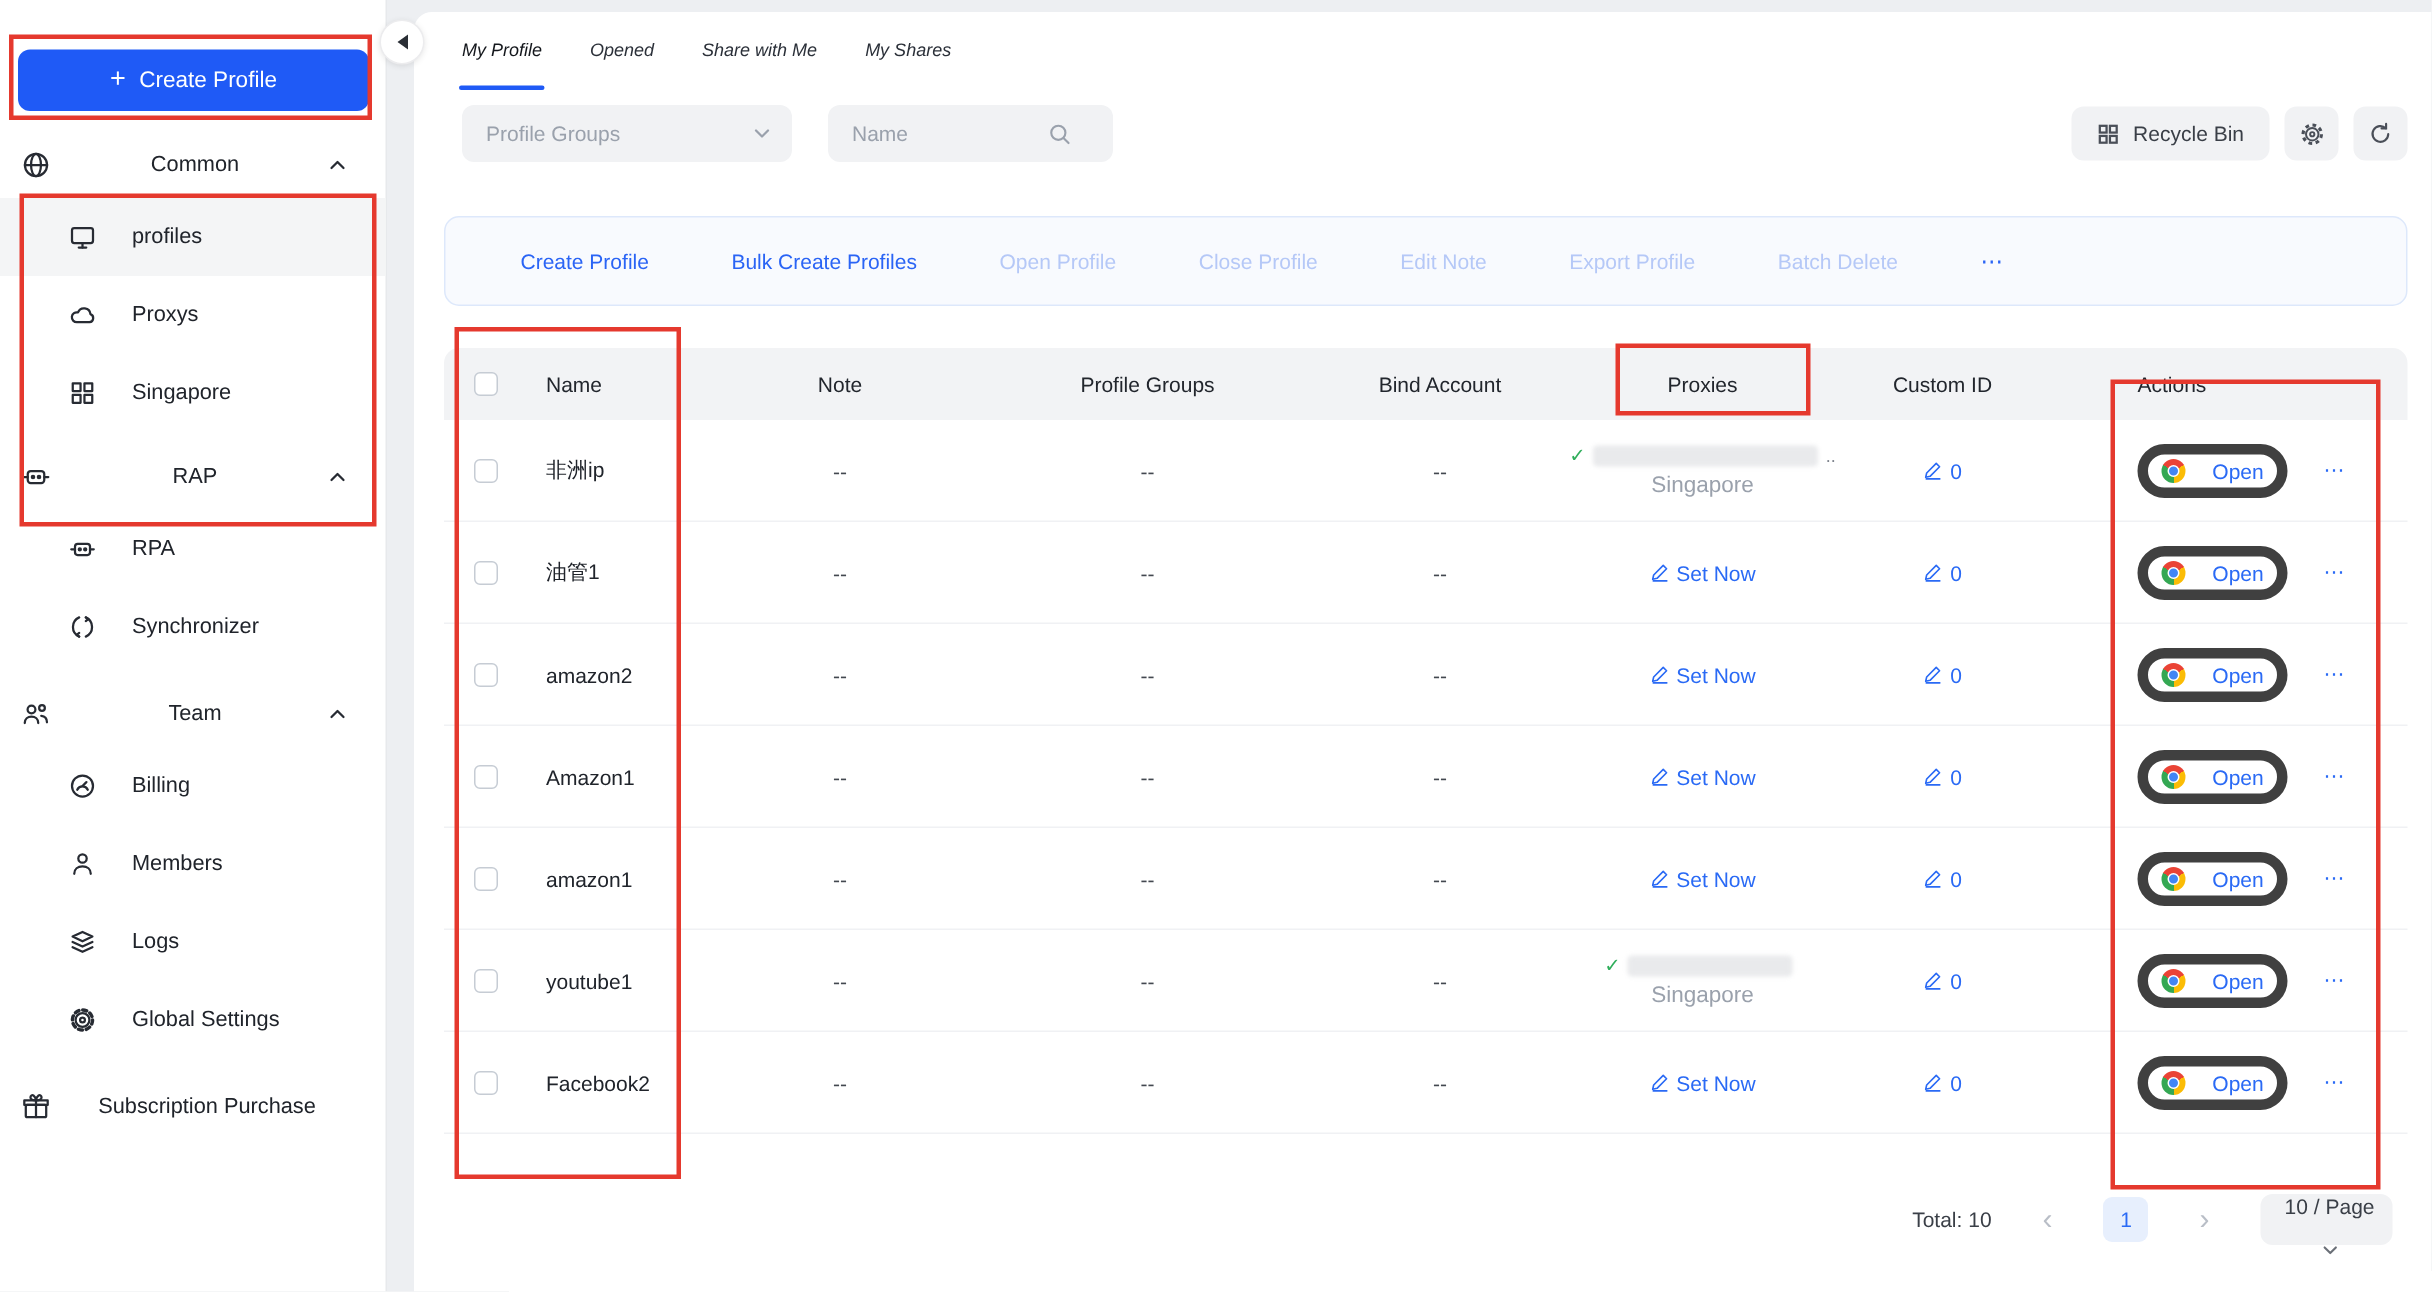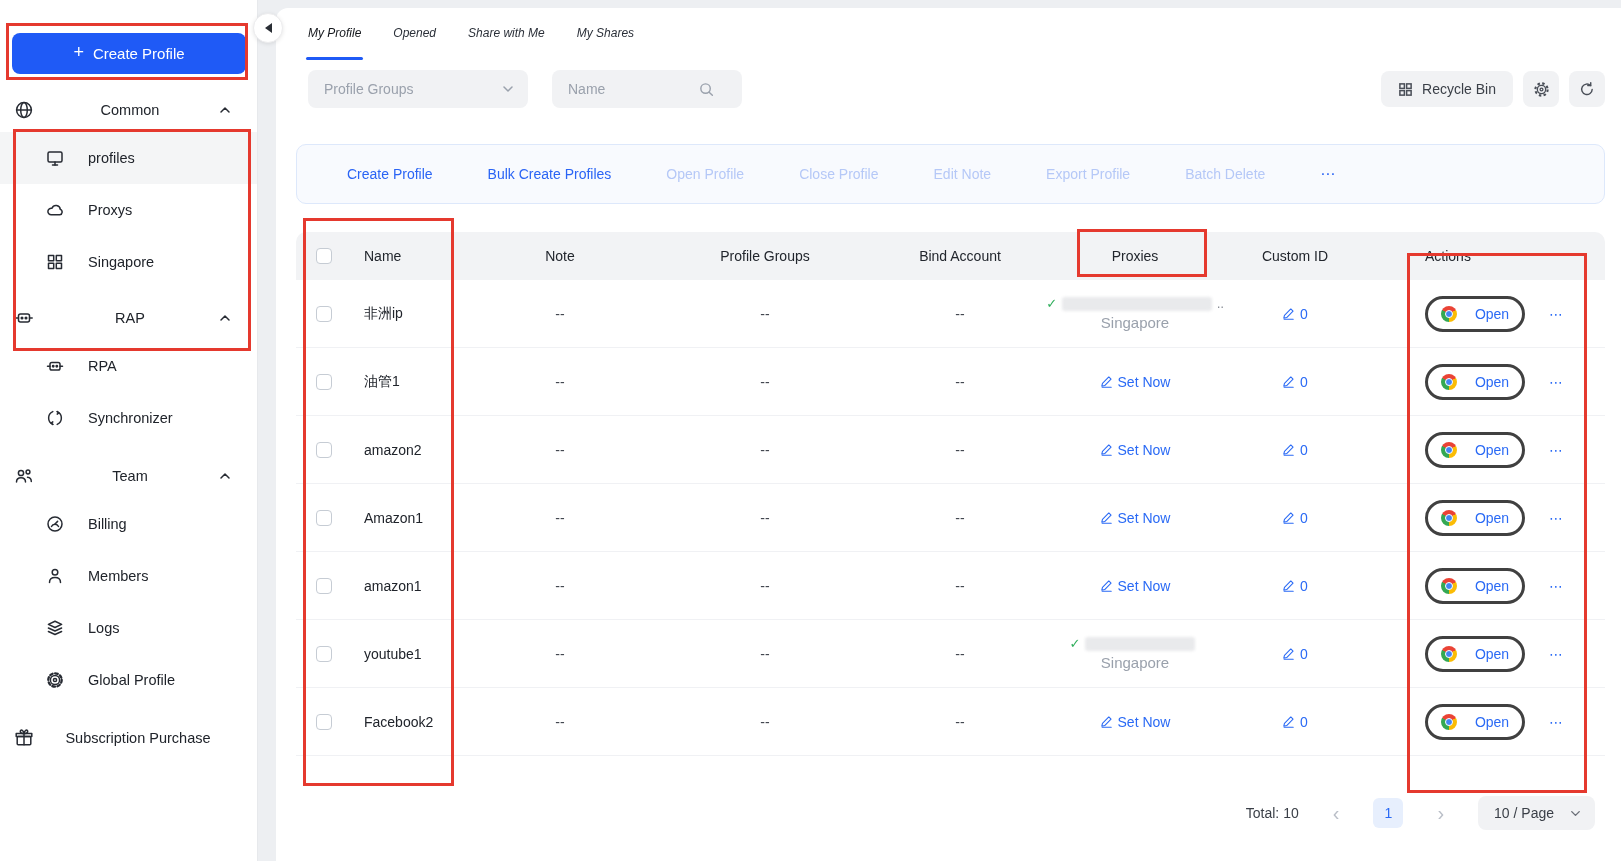--- a/index.html
+++ b/index.html
@@ -64,30 +64,30 @@
   .c-proxy { display:flex; justify-content:center; }
   .proxy-assigned { display:flex; flex-direction:column; align-items:center; gap:3px; }
   .proxy-line { display:flex; align-items:center; gap:5px; }
   .check-glyph { color:#2fae5b; font-size:13px; font-weight:bold; }
   .redact { height:14px; background:#e9eaec; border-radius:3px; filter:blur(1.5px); }
   .proxy-suffix { color:#7d838c; font-size:12px; }
   .proxy-loc { color:#9aa1ac; font-size:15px; }
   .blue-link { color:#2a6af5; display:inline-flex; align-items:center; gap:5px; cursor:pointer; text-decoration:none; }
   .c-custom { display:flex; justify-content:center; }
   .c-actions { display:flex; align-items:center; padding-left:65px; gap:24px; }
-  .open-btn { width:100px; height:36px; background:#fff; border:3px solid #404040; border-radius:18px; color:#2a6af5; font-size:14px; display:flex; align-items:center; justify-content:center; gap:18px; cursor:pointer; font-family:inherit; }
+  .open-btn { width:100px; height:36px; background:#fff; border:7px solid #404040; border-radius:18px; color:#2a6af5; font-size:14px; display:flex; align-items:center; justify-content:center; gap:18px; cursor:pointer; font-family:inherit; }
   .chrome { width:16px; height:16px; border-radius:50%; position:relative; background:conic-gradient(#ea4335 0 60deg,#fbbc05 60deg 180deg,#34a853 180deg 300deg,#ea4335 300deg 360deg); flex:none; }
   .chrome::after { content:""; position:absolute; inset:4px; background:#4285f4; border:1.5px solid #fff; border-radius:50%; }
   .row-more { color:#2a6af5; letter-spacing:2px; font-size:14px; cursor:pointer; }
 
   .pagination { margin-top:40px; display:flex; align-items:center; justify-content:flex-end; gap:30px; padding-right:10px; }
   .pg-total { color:#3a3f47; }
   .pg-arrow { color:#b9bec7; font-size:20px; line-height:1; cursor:pointer; padding:0 4px; }
   .pg-current { width:30px; height:30px; background:#e7effd; color:#2a6af5; border-radius:6px; display:flex; align-items:center; justify-content:center; cursor:pointer; }
-  .pg-size { height:34px; background:#f1f2f4; border-radius:8px; display:flex; align-items:center; gap:14px; padding:0 12px 0 16px; color:#3a3f47; cursor:pointer; }
+  .pg-size { height:34px; background:#f1f2f4; border-radius:8px; display:flex; align-items:center; gap:14px; padding:0 12px 0 16px; color:#3a3f47; cursor:pointer;flex-direction:column; }
 
   
   .anno { position:absolute; border:3px solid #e5392e; z-index:50; pointer-events:none; }
   #anno-create  { left:6px;    top:23px;  width:242px; height:57px; }
   #anno-side    { left:13px;   top:129px; width:238px; height:222px; }
   #anno-name    { left:303px;  top:218px; width:151px; height:568px; }
   #anno-proxies { left:1077px; top:229px; width:130px; height:48px; }
   #anno-actions { left:1407px; top:253px; width:180px; height:540px; }
 </style>
 </head>
@@ -231,21 +231,21 @@
     <span class="si-label">Logs</span>
   </div>
   <div class="side-item">
     <span class="si-icon">
         <svg class="ico" viewBox="0 0 18 18" width="18" height="18">
           <circle cx="9" cy="9" r="4.6"></circle>
           <circle cx="9" cy="9" r="6.7" stroke-width="2.3" stroke-dasharray="2.7 2.55"></circle>
           <circle cx="9" cy="9" r="1.6"></circle>
         </svg>
       </span>
-    <span class="si-label">Global Profile</span>
+    <span class="si-label">Global Settings</span>
   </div>
 
   <div class="side-section-header mt10">
     <span class="sec-icon">
       <svg class="ico" viewBox="0 0 20 20" width="20" height="20">
           <rect x="3.2" y="8.6" width="13.6" height="8.2" rx="1"></rect>
           <rect x="2.2" y="5.6" width="15.6" height="3"></rect>
           <line x1="10" y1="5.6" x2="10" y2="16.8"></line>
           <path d="M10 5.6C8 5.6 6.3 4.8 6.3 3.5c0-1.2 1.2-1.7 2-1.2.9.6 1.5 1.8 1.7 3.3.2-1.5.8-2.7 1.7-3.3.8-.5 2 0 2 1.2 0 1.3-1.7 2.1-3.7 2.1z"></path>
         </svg>

